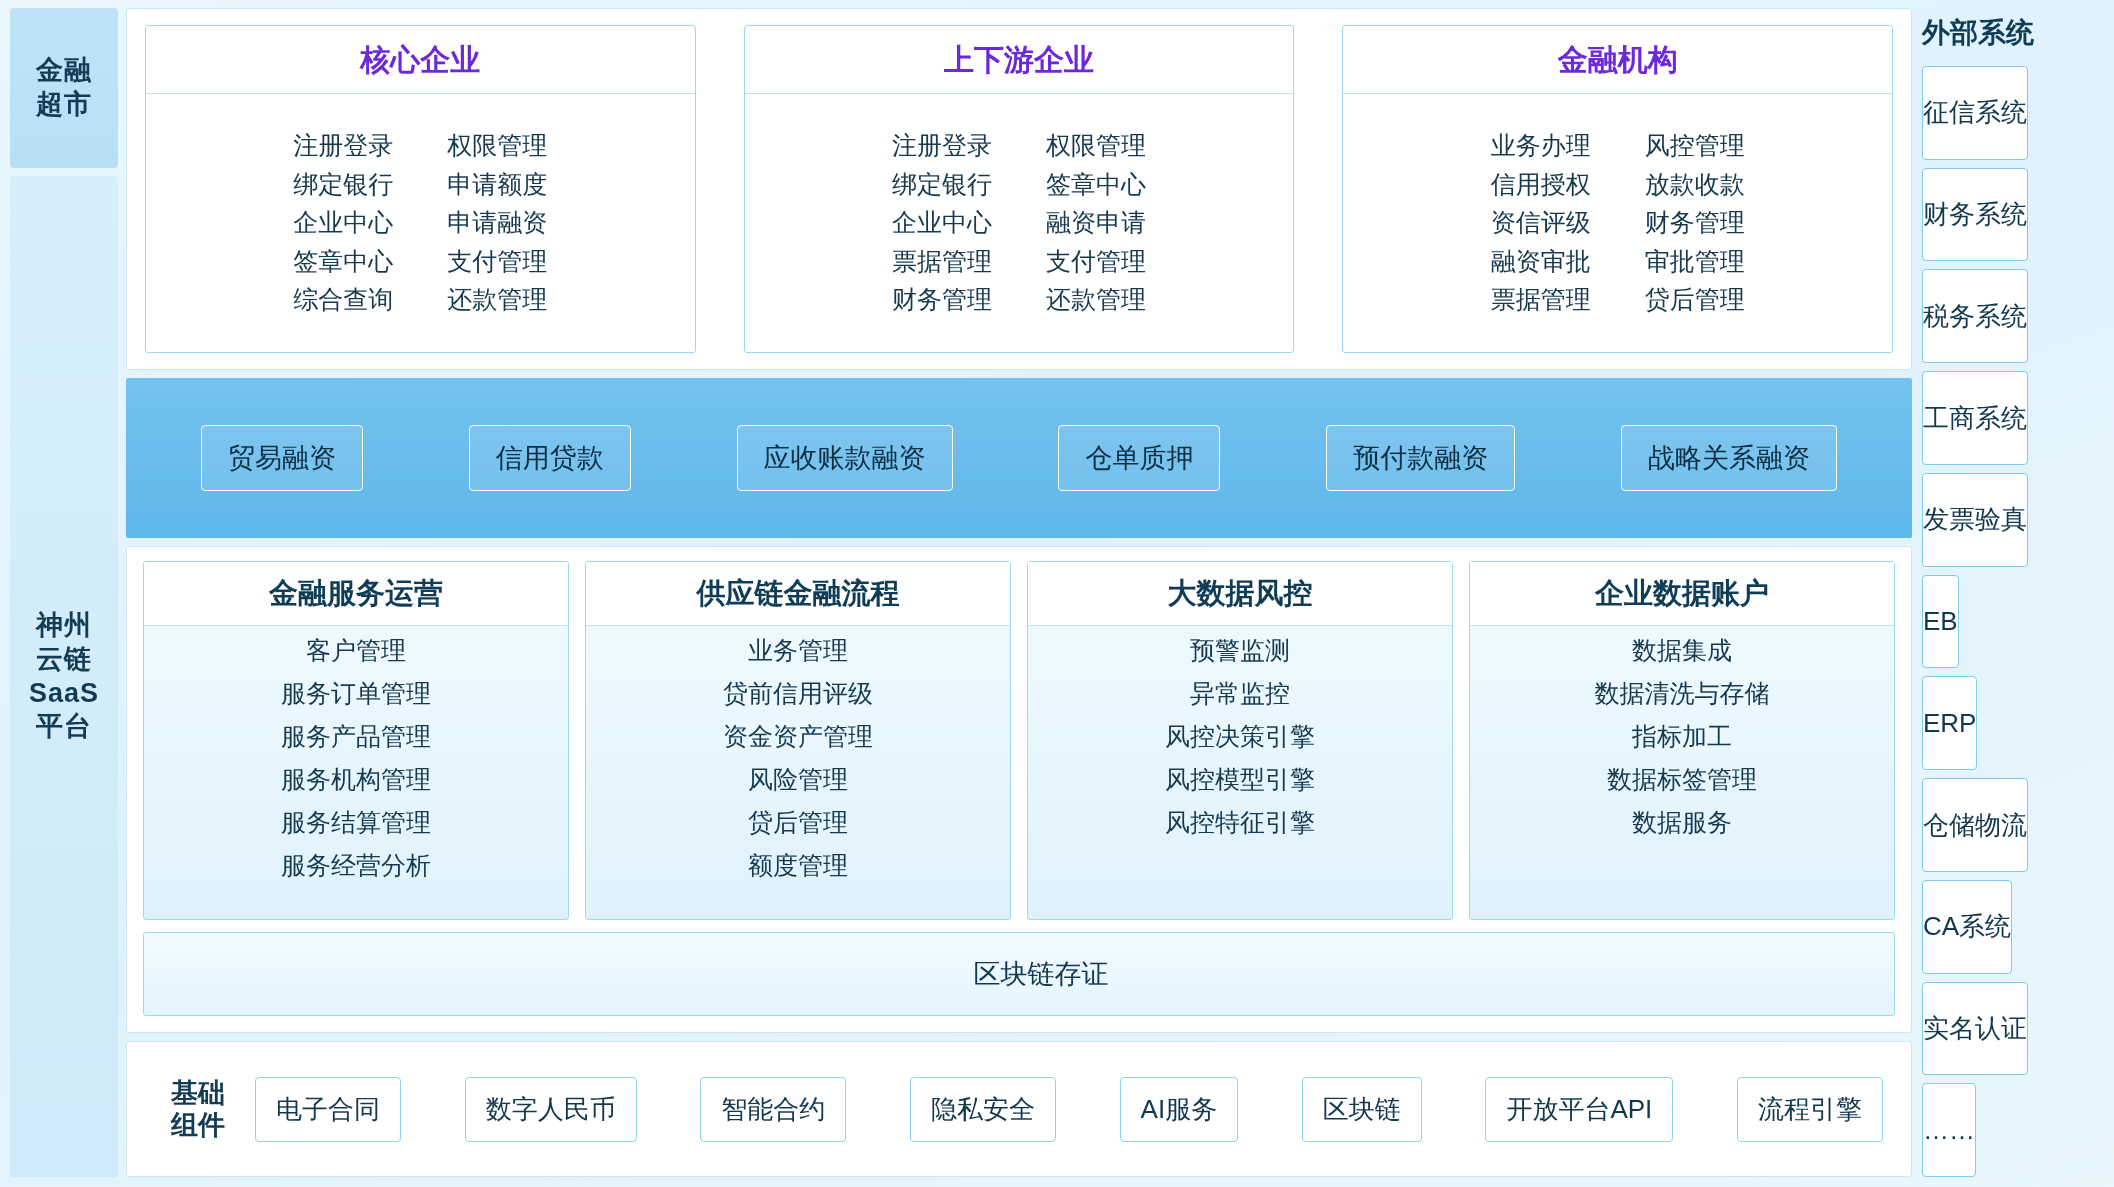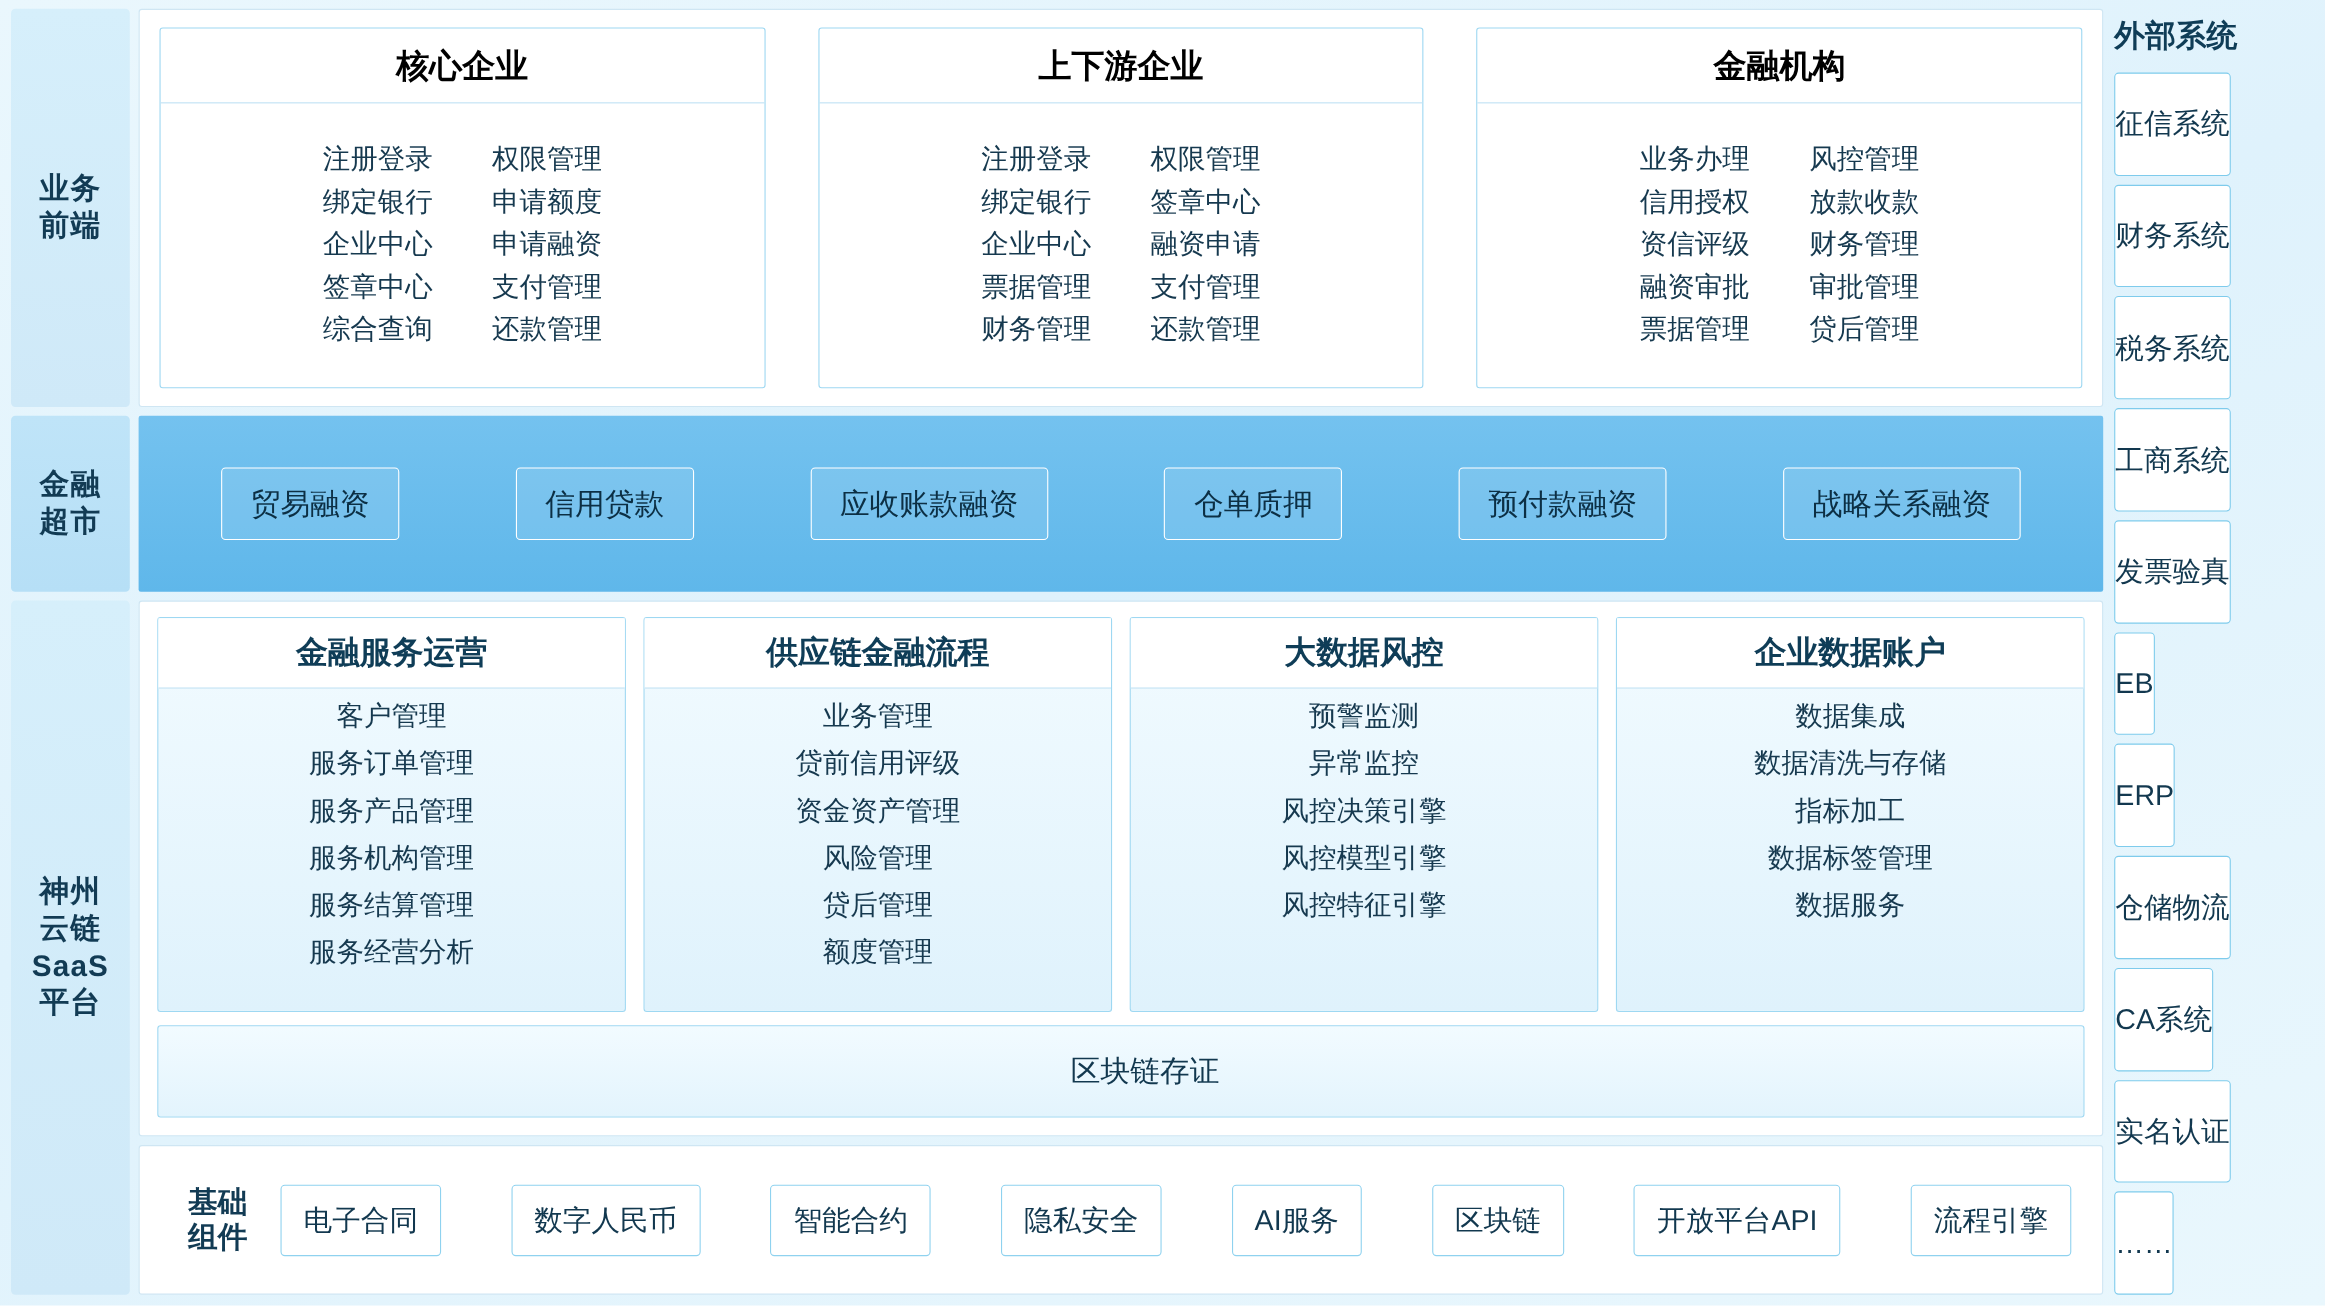--- a/index.html
+++ b/index.html
@@ -87,21 +87,21 @@
     border: 1px solid #9ed8f2;
     border-radius: 3px;
     display: flex;
     flex-direction: column;
     background: #ffffff;
   }
   .group-head {
     text-align: center;
     font-size: 30px;
     font-weight: 700;
-    color: #000000;
+    color: #6d28d9;
     padding: 14px 0 12px 0;
     border-bottom: 1px solid #bfe2f4;
   }
   .group-cols {
     flex: 1 1 auto;
     display: flex;
     justify-content: center;
     gap: 54px;
     padding: 16px 0 10px 0;
   }
@@ -270,22 +270,20 @@
     color: #12384f;
     white-space: nowrap;
   }
 </style>
 </head>
 <body>
 
 <div class="canvas">
 
   <div class="left-col">
-    <div class="band-label lbl-front" style="white-space:pre-line;">业务
-前端</div>
     <div class="band-label lbl-market" style="white-space:pre-line;">金融
 超市</div>
     <div class="band-label lbl-saas" style="white-space:pre-line;">神州
 云链
 SaaS
 平台</div>
   </div>
 
   <div class="mid-col">
 

